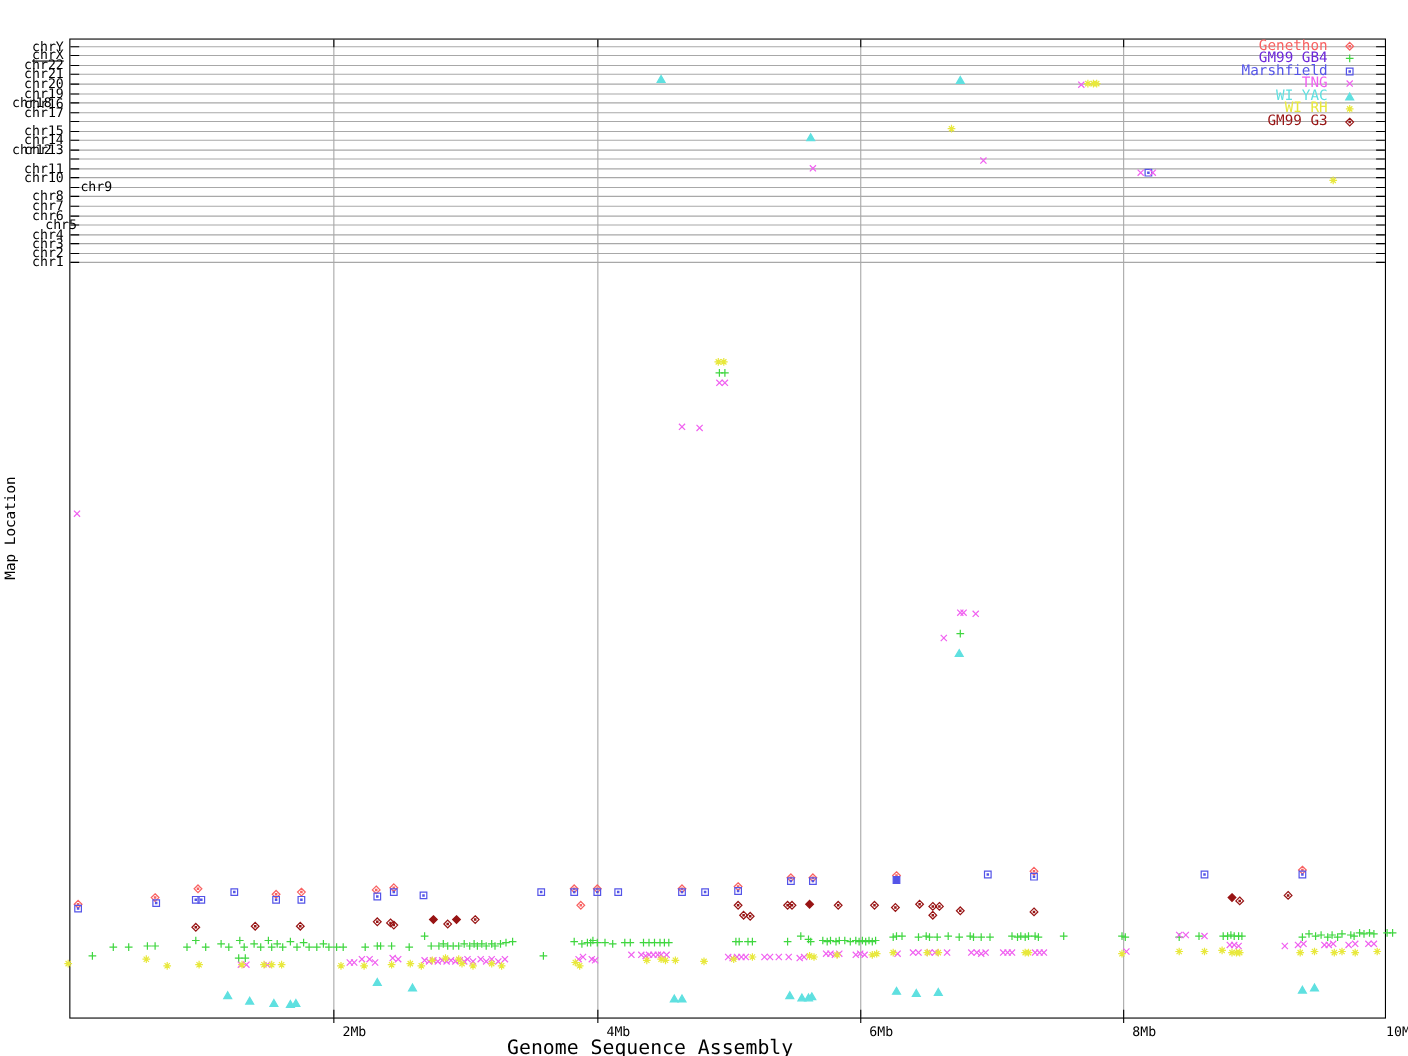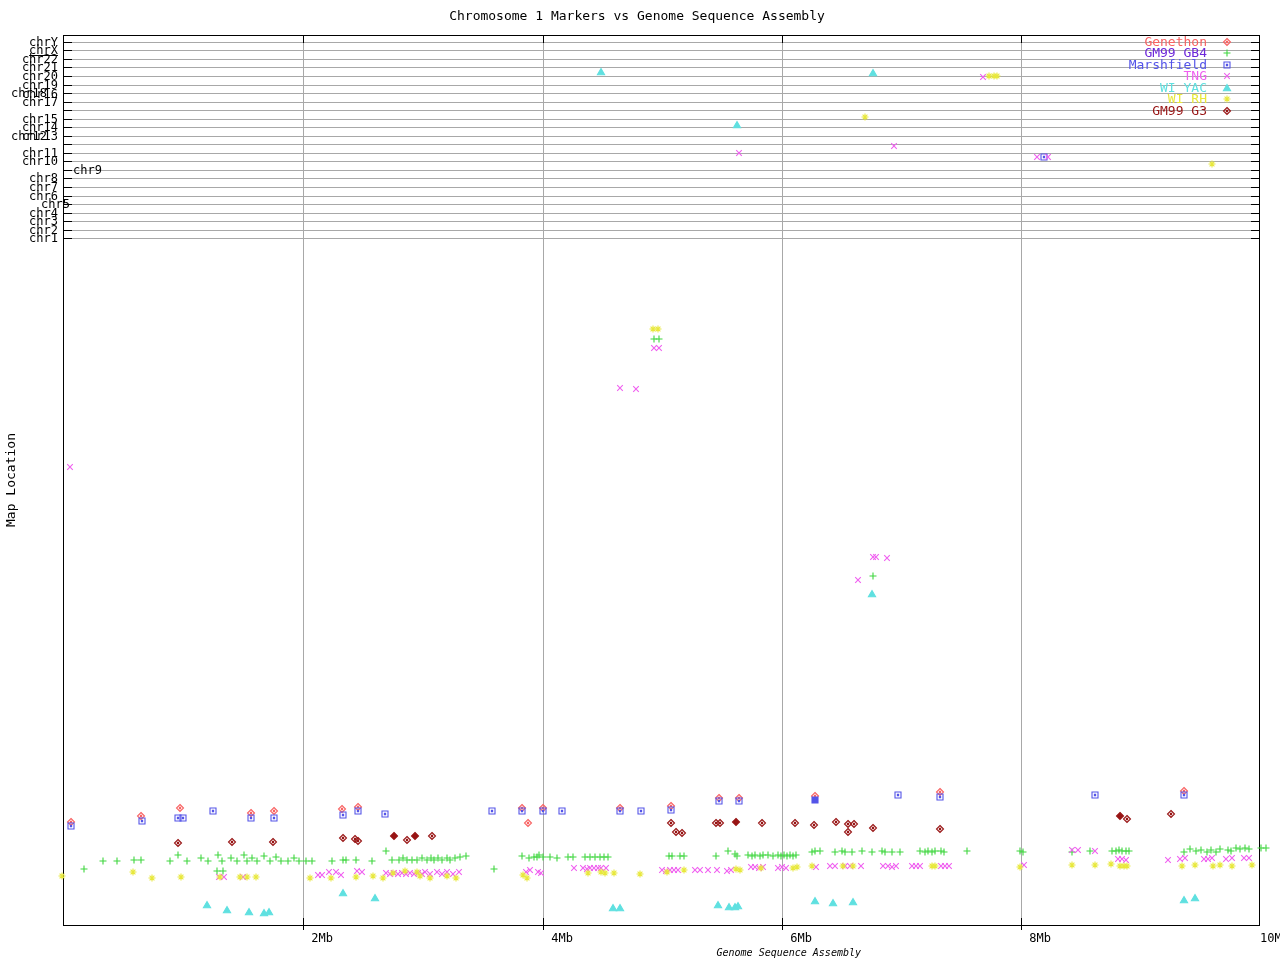--- a/index.html
+++ b/index.html
@@ -1,21 +1,21 @@
 <!DOCTYPE html>
 <html><head>
 <meta charset="utf-8">
 <style>
   html,body{margin:0;padding:0;background:#ffffff;}
   #screen{position:relative;width:1280px;height:960px;background:#ffffff;overflow:hidden;
           font-family:"DejaVu Sans Mono","Liberation Mono",monospace;color:#000;}
   #plot-svg{position:absolute;left:0;top:0;}
   .txt{position:absolute;white-space:nowrap;line-height:12px;}
   .title{font-size:13px;text-align:center;}
-  .xlabel{font-size:10px;text-align:right;font-style:italic;}
+  .xlabel{font-size:18px;text-align:left;}
   .ylabel{font-size:13px;transform:translate(-50%,-50%) rotate(-90deg);}
   .xtick{font-size:12px;text-align:right;width:60px;margin-left:-30px;}
   .chrlab{font-size:12px;text-align:right;width:58px;left:0;}
   .legend-label{font-size:13px;text-align:right;width:220px;left:987px;}
   .legend-marker{position:absolute;left:1220px;}
 </style>
 </head>
 <body>
 
 <div id="screen">
@@ -467,21 +467,20 @@
       <path d="M836 818.5L839.5 822L836 825.5L832.5 822Z M835.4 821.4h1.2v1.2h-1.2z" stroke="#981414" fill="none" stroke-width="1.1"></path>
       <path d="M848 820.5L851.5 824L848 827.5L844.5 824Z M847.4 823.4h1.2v1.2h-1.2z" stroke="#981414" fill="none" stroke-width="1.1"></path>
       <path d="M854 820.5L857.5 824L854 827.5L850.5 824Z M853.4 823.4h1.2v1.2h-1.2z" stroke="#981414" fill="none" stroke-width="1.1"></path>
       <path d="M848 828.5L851.5 832L848 835.5L844.5 832Z M847.4 831.4h1.2v1.2h-1.2z" stroke="#981414" fill="none" stroke-width="1.1"></path>
       <path d="M873 824.5L876.5 828L873 831.5L869.5 828Z M872.4 827.4h1.2v1.2h-1.2z" stroke="#981414" fill="none" stroke-width="1.1"></path>
       <path d="M940 825.5L943.5 829L940 832.5L936.5 829Z M939.4 828.4h1.2v1.2h-1.2z" stroke="#981414" fill="none" stroke-width="1.1"></path>
       <path d="M1120 812.5L1123.5 816L1120 819.5L1116.5 816Z M1119.4 815.4h1.2v1.2h-1.2z" stroke="#981414" fill="#981414" stroke-width="1.1"></path>
       <path d="M1127 815.5L1130.5 819L1127 822.5L1123.5 819Z M1126.4 818.4h1.2v1.2h-1.2z" stroke="#981414" fill="none" stroke-width="1.1"></path>
       <path d="M1171 810.5L1174.5 814L1171 817.5L1167.5 814Z M1170.4 813.4h1.2v1.2h-1.2z" stroke="#981414" fill="none" stroke-width="1.1"></path>
     </svg>
-  <div class="txt title" style="left:337px;top:10px;width:600px;">Chromosome 1 Markers vs Genome Sequence Assembly</div>
   <div class="txt xlabel" style="left:461px;top:947px;width:400px;">Genome Sequence Assembly</div>
   <div class="txt ylabel" style="left:11px;top:480px;">Map Location</div>
   <div id="labels">
       <div class="txt chrlab" style="top: 36px;">chrY</div>
       <div class="txt chrlab" style="top: 44px; text-decoration: underline;">chrX</div>
       <div class="txt chrlab" style="top: 53px;">chr22</div>
       <div class="txt chrlab" style="top: 61px;">chr21</div>
       <div class="txt chrlab" style="top: 70px;">chr20</div>
       <div class="txt chrlab" style="top: 79px;">chr19</div>
       <div class="txt chrlab" style="top: 87px; text-align: center;">chr18</div>

